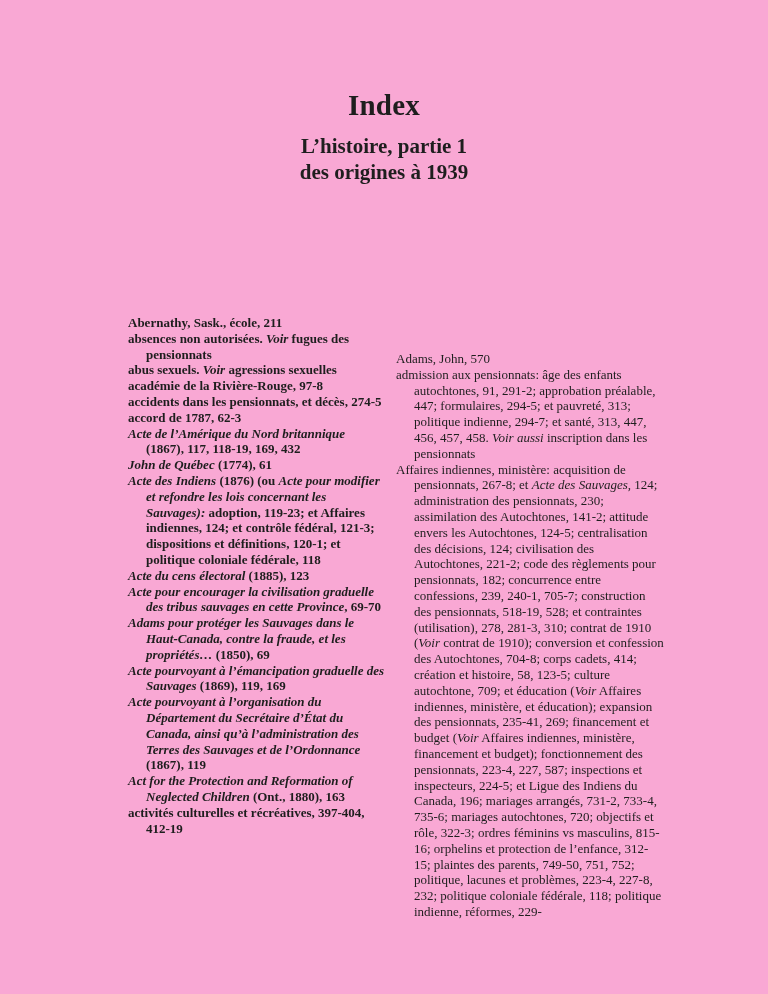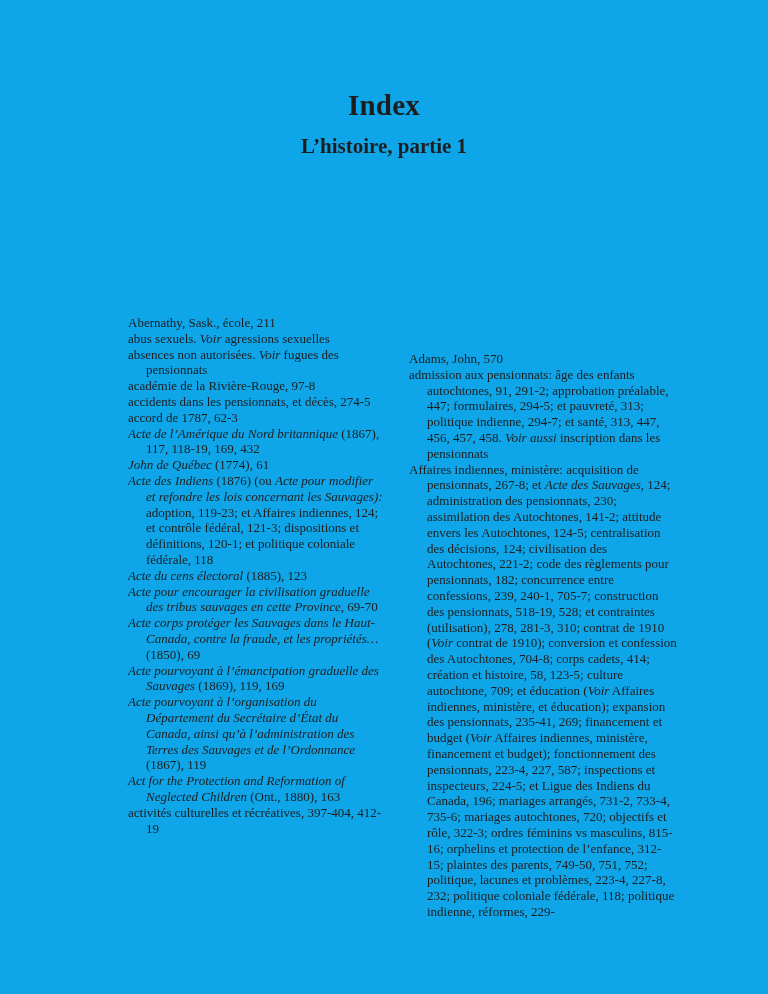--- a/index.html
+++ b/index.html
@@ -4,21 +4,21 @@
 <style>
   html, body {
     margin: 0;
     padding: 0;
     background: #ffffff;
   }
   .page {
     position: relative;
     width: 768px;
     height: 994px;
-    background: #0ea5e9;
+    background: #f9a8d4;
     color: #1e1e1e;
     font-family: "Liberation Serif", "DejaVu Serif", serif;
     overflow: hidden;
   }
   header.title-block {
     position: absolute;
     top: 90px;
     left: 0;
     width: 768px;
     text-align: center;
@@ -39,54 +39,55 @@
     position: absolute;
     top: 315px;
     left: 128px;
     display: flex;
     align-items: flex-start;
   }
   .col {
     font-size: 13px;
     line-height: 15.8px;
   }
-  .col-left  { width: 256px; margin-right: 25px; }
+  .col-left  { width: 256px; margin-right: 12px; font-weight: bold; }
   .col-right { width: 268px; margin-top: 36px; }
   p.entry {
     margin: 0;
     padding-left: 18px;
     text-indent: -18px;
   }
   p.entry i { font-style: italic; }
 </style>
 </head>
 <body>
 
 <div class="page">
   <header class="title-block">
     <h1 class="page-title">Index</h1>
     <div class="page-subtitle">
       <div>L’histoire, partie 1</div>
+      <div>des origines à 1939</div>
     </div>
   </header>
 
   <main class="columns">
     <div class="col col-left" id="col-left">
         <p class="entry"><span>Abernathy, Sask., école, 211</span></p>
+        <p class="entry"><span>absences non autorisées. </span><i>Voir</i><span> fugues des pensionnats</span></p>
         <p class="entry"><span>abus sexuels. </span><i>Voir</i><span> agressions sexuelles</span></p>
-        <p class="entry"><span>absences non autorisées. </span><i>Voir</i><span> fugues des pensionnats</span></p>
         <p class="entry"><span>académie de la Rivière-Rouge, 97-8</span></p>
         <p class="entry"><span>accidents dans les pensionnats, et décès, 274-5</span></p>
         <p class="entry"><span>accord de 1787, 62-3</span></p>
         <p class="entry"><i>Acte de l’Amérique du Nord britannique</i><span> (1867), 117, 118-19, 169, 432</span></p>
         <p class="entry"><i>John de Québec</i><span> (1774), 61</span></p>
         <p class="entry"><i>Acte des Indiens</i><span> (1876) (ou </span><i>Acte pour modifier et refondre les lois concernant les Sauvages):</i><span> adoption, 119-23; et Affaires indiennes, 124; et contrôle fédéral, 121-3; dispositions et définitions, 120-1; et politique coloniale fédérale, 118</span></p>
         <p class="entry"><i>Acte du cens électoral</i><span> (1885), 123</span></p>
         <p class="entry"><i>Acte pour encourager la civilisation graduelle des tribus sauvages en cette Province</i><span>, 69-70</span></p>
-        <p class="entry"><i>Acte corps protéger les Sauvages dans le Haut-Canada, contre la fraude, et les propriétés…</i><span> (1850), 69</span></p>
+        <p class="entry"><i>Adams pour protéger les Sauvages dans le Haut-Canada, contre la fraude, et les propriétés…</i><span> (1850), 69</span></p>
         <p class="entry"><i>Acte pourvoyant à l’émancipation graduelle des Sauvages</i><span> (1869), 119, 169</span></p>
         <p class="entry"><i>Acte pourvoyant à l’organisation du Département du Secrétaire d’État du Canada, ainsi qu’à l’administration des Terres des Sauvages et de l’Ordonnance</i><span> (1867), 119</span></p>
         <p class="entry"><i>Act for the Protection and Reformation of Neglected Children</i><span> (Ont., 1880), 163</span></p>
         <p class="entry"><span>activités culturelles et récréatives, 397-404, 412-19</span></p>
       </div>
     <div class="col col-right" id="col-right">
         <p class="entry"><span>Adams, John, 570</span></p>
         <p class="entry"><span>admission aux pensionnats: âge des enfants autochtones, 91, 291-2; approbation préalable, 447; formulaires, 294-5; et pauvreté, 313; politique indienne, 294-7; et santé, 313, 447, 456, 457, 458. </span><i>Voir aussi</i><span> inscription dans les pensionnats</span></p>
         <p class="entry"><span>Affaires indiennes, ministère: acquisition de pensionnats, 267-8; et </span><i>Acte des Sauvages,</i><span> 124; administration des pensionnats, 230; assimilation des Autochtones, 141-2; attitude envers les Autochtones, 124-5; centralisation des décisions, 124; civilisation des Autochtones, 221-2; code des règlements pour pensionnats, 182; concurrence entre confessions, 239, 240-1, 705-7; construction des pensionnats, 518-19, 528; et contraintes (utilisation), 278, 281-3, 310; contrat de 1910 (</span><i>Voir</i><span> contrat de 1910); conversion et confession des Autochtones, 704-8; corps cadets, 414; création et histoire, 58, 123-5; culture autochtone, 709; et éducation (</span><i>Voir</i><span> Affaires indiennes, ministère, et éducation); expansion des pensionnats, 235-41, 269; financement et budget (</span><i>Voir</i><span> Affaires indiennes, ministère, financement et budget); fonctionnement des pensionnats, 223-4, 227, 587; inspections et inspecteurs, 224-5; et Ligue des Indiens du Canada, 196; mariages arrangés, 731-2, 733-4, 735-6; mariages autochtones, 720; objectifs et rôle, 322-3; ordres féminins vs masculins, 815-16; orphelins et protection de l’enfance, 312-15; plaintes des parents, 749-50, 751, 752; politique, lacunes et problèmes, 223-4, 227-8, 232; politique coloniale fédérale, 118; politique indienne, réformes, 229-</span></p>
       </div>

